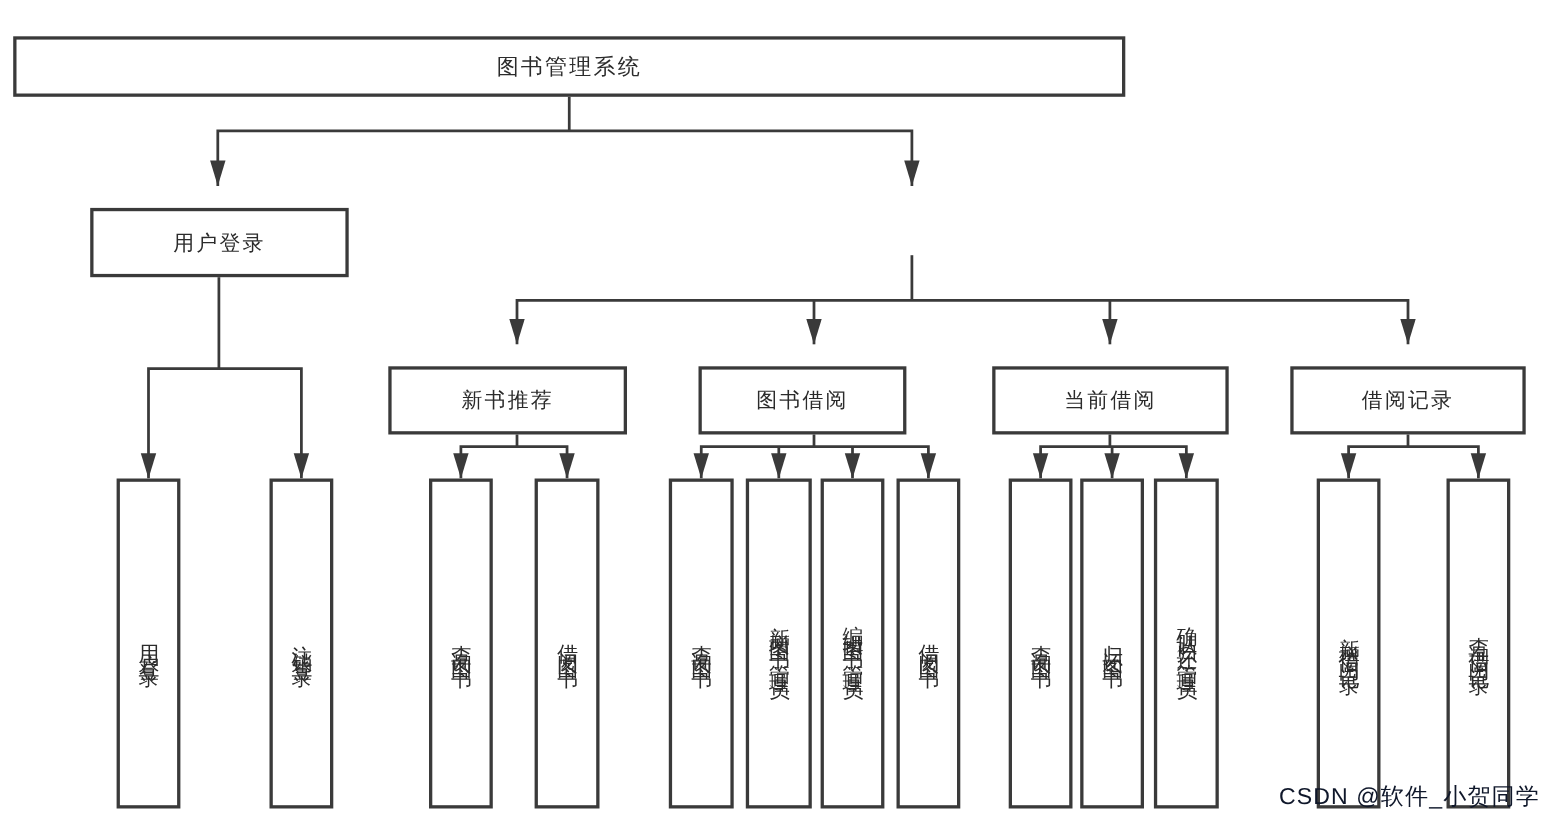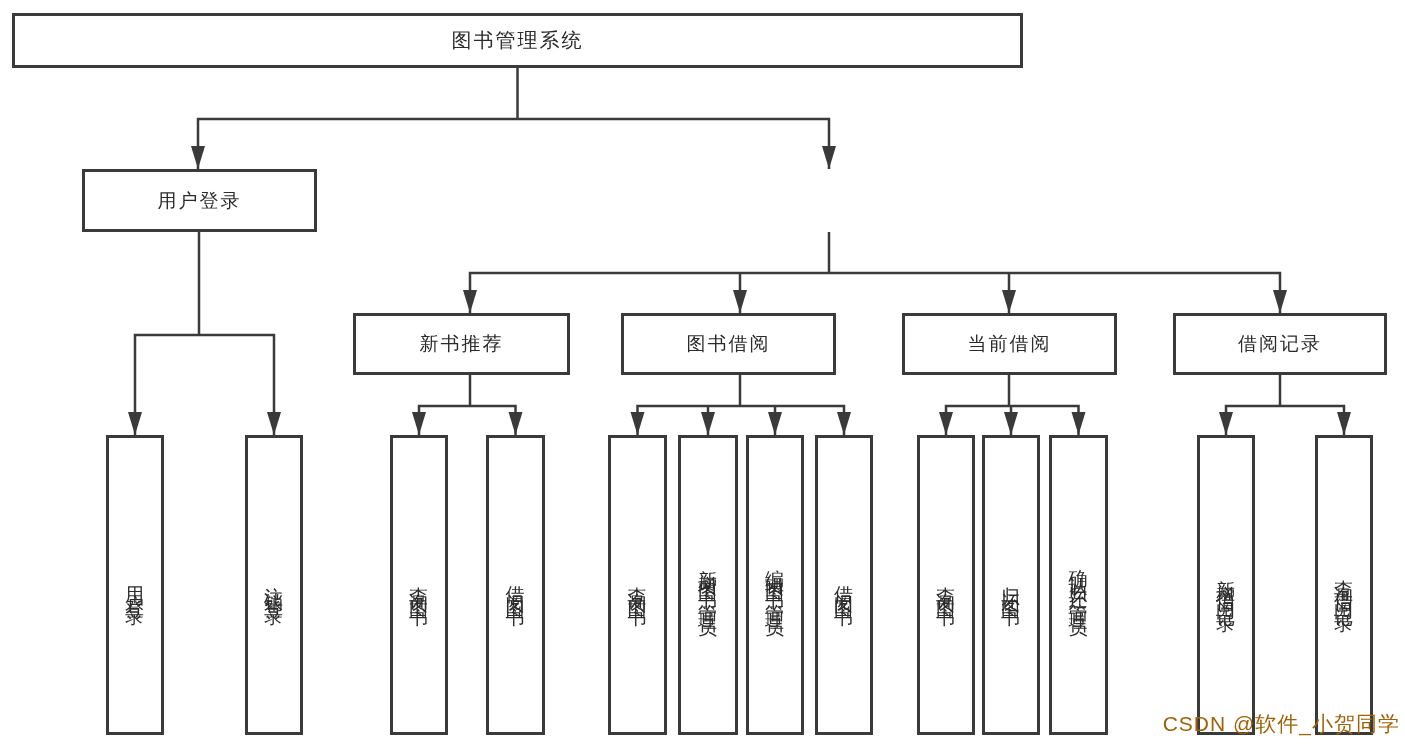--- a/index.html
+++ b/index.html
@@ -4,35 +4,35 @@
 <style>
   html,body{margin:0;padding:0;background:#ffffff;}
   .stage{
     position:relative;width:1405px;height:747px;background:#ffffff;
     font-family:"Liberation Sans",sans-serif;color:#2b2b2b;overflow:hidden;
   }
   .wires{position:absolute;left:0;top:0;width:1405px;height:747px;}
   .hbox{
     position:absolute;background:#ffffff;border:3px solid #3a3a3a;
     display:flex;align-items:center;justify-content:center;
-    font-size:19px;letter-spacing:2px;box-sizing:border-box;white-space:nowrap;
+    font-size:19px;letter-spacing:2px;box-sizing:border-box;white-space:nowrap;margin-top:20px;
   }
   .root{font-size:20px;}
   .leaf{
     position:absolute;background:#ffffff;border:3px solid #3a3a3a;
     display:flex;align-items:center;justify-content:center;box-sizing:border-box;
     top:435px;height:300px;
   }
   .leaf span{
     writing-mode:vertical-rl;text-orientation:mixed;
     font-size:19px;letter-spacing:7px;line-height:1;
   }
   .watermark{
     position:absolute;right:5px;bottom:9px;font-size:21px;
-    color:#a16207;letter-spacing:1px;white-space:nowrap;
+    color:#0f172a;letter-spacing:1px;white-space:nowrap;
   }
 </style>
 </head>
 <body>
 
 <div class="stage">
 
   <svg class="wires" viewBox="0 0 1405 747" aria-hidden="true">
     <g stroke="#3a3a3a" stroke-width="2.5" fill="none">
       <path d="M517.5 68 V119"></path>
@@ -76,21 +76,21 @@
       <polygon points="1219,412 1233,412 1226,435"></polygon>
       <polygon points="1337,412 1351,412 1344,435"></polygon>
     </g>
   </svg>
 
   <div class="hbox root" style="left:12px;top:13px;width:1011px;height:55px">图书管理系统</div>
 
   <div class="hbox" style="left:82px;top:169px;width:235px;height:63px">用户登录</div>
 
   <div class="hbox" style="left:353px;top:313px;width:217px;height:62px">新书推荐</div>
-  <div class="hbox" style="left:621px;top:313px;width:215px;height:62px">图书借阅</div>
+  <div class="hbox" style="left:635px;top:313px;width:189px;height:62px">图书借阅</div>
   <div class="hbox" style="left:1173px;top:313px;width:214px;height:62px">借阅记录</div>
   <div class="hbox" style="left:902px;top:313px;width:215px;height:62px">当前借阅</div>
 
   <div class="leaf" style="left:106px;width:58px">
     <span>用户登录</span>
   </div>
   <div class="leaf" style="left:245px;width:58px">
     <span>注销登录</span>
   </div>
 

